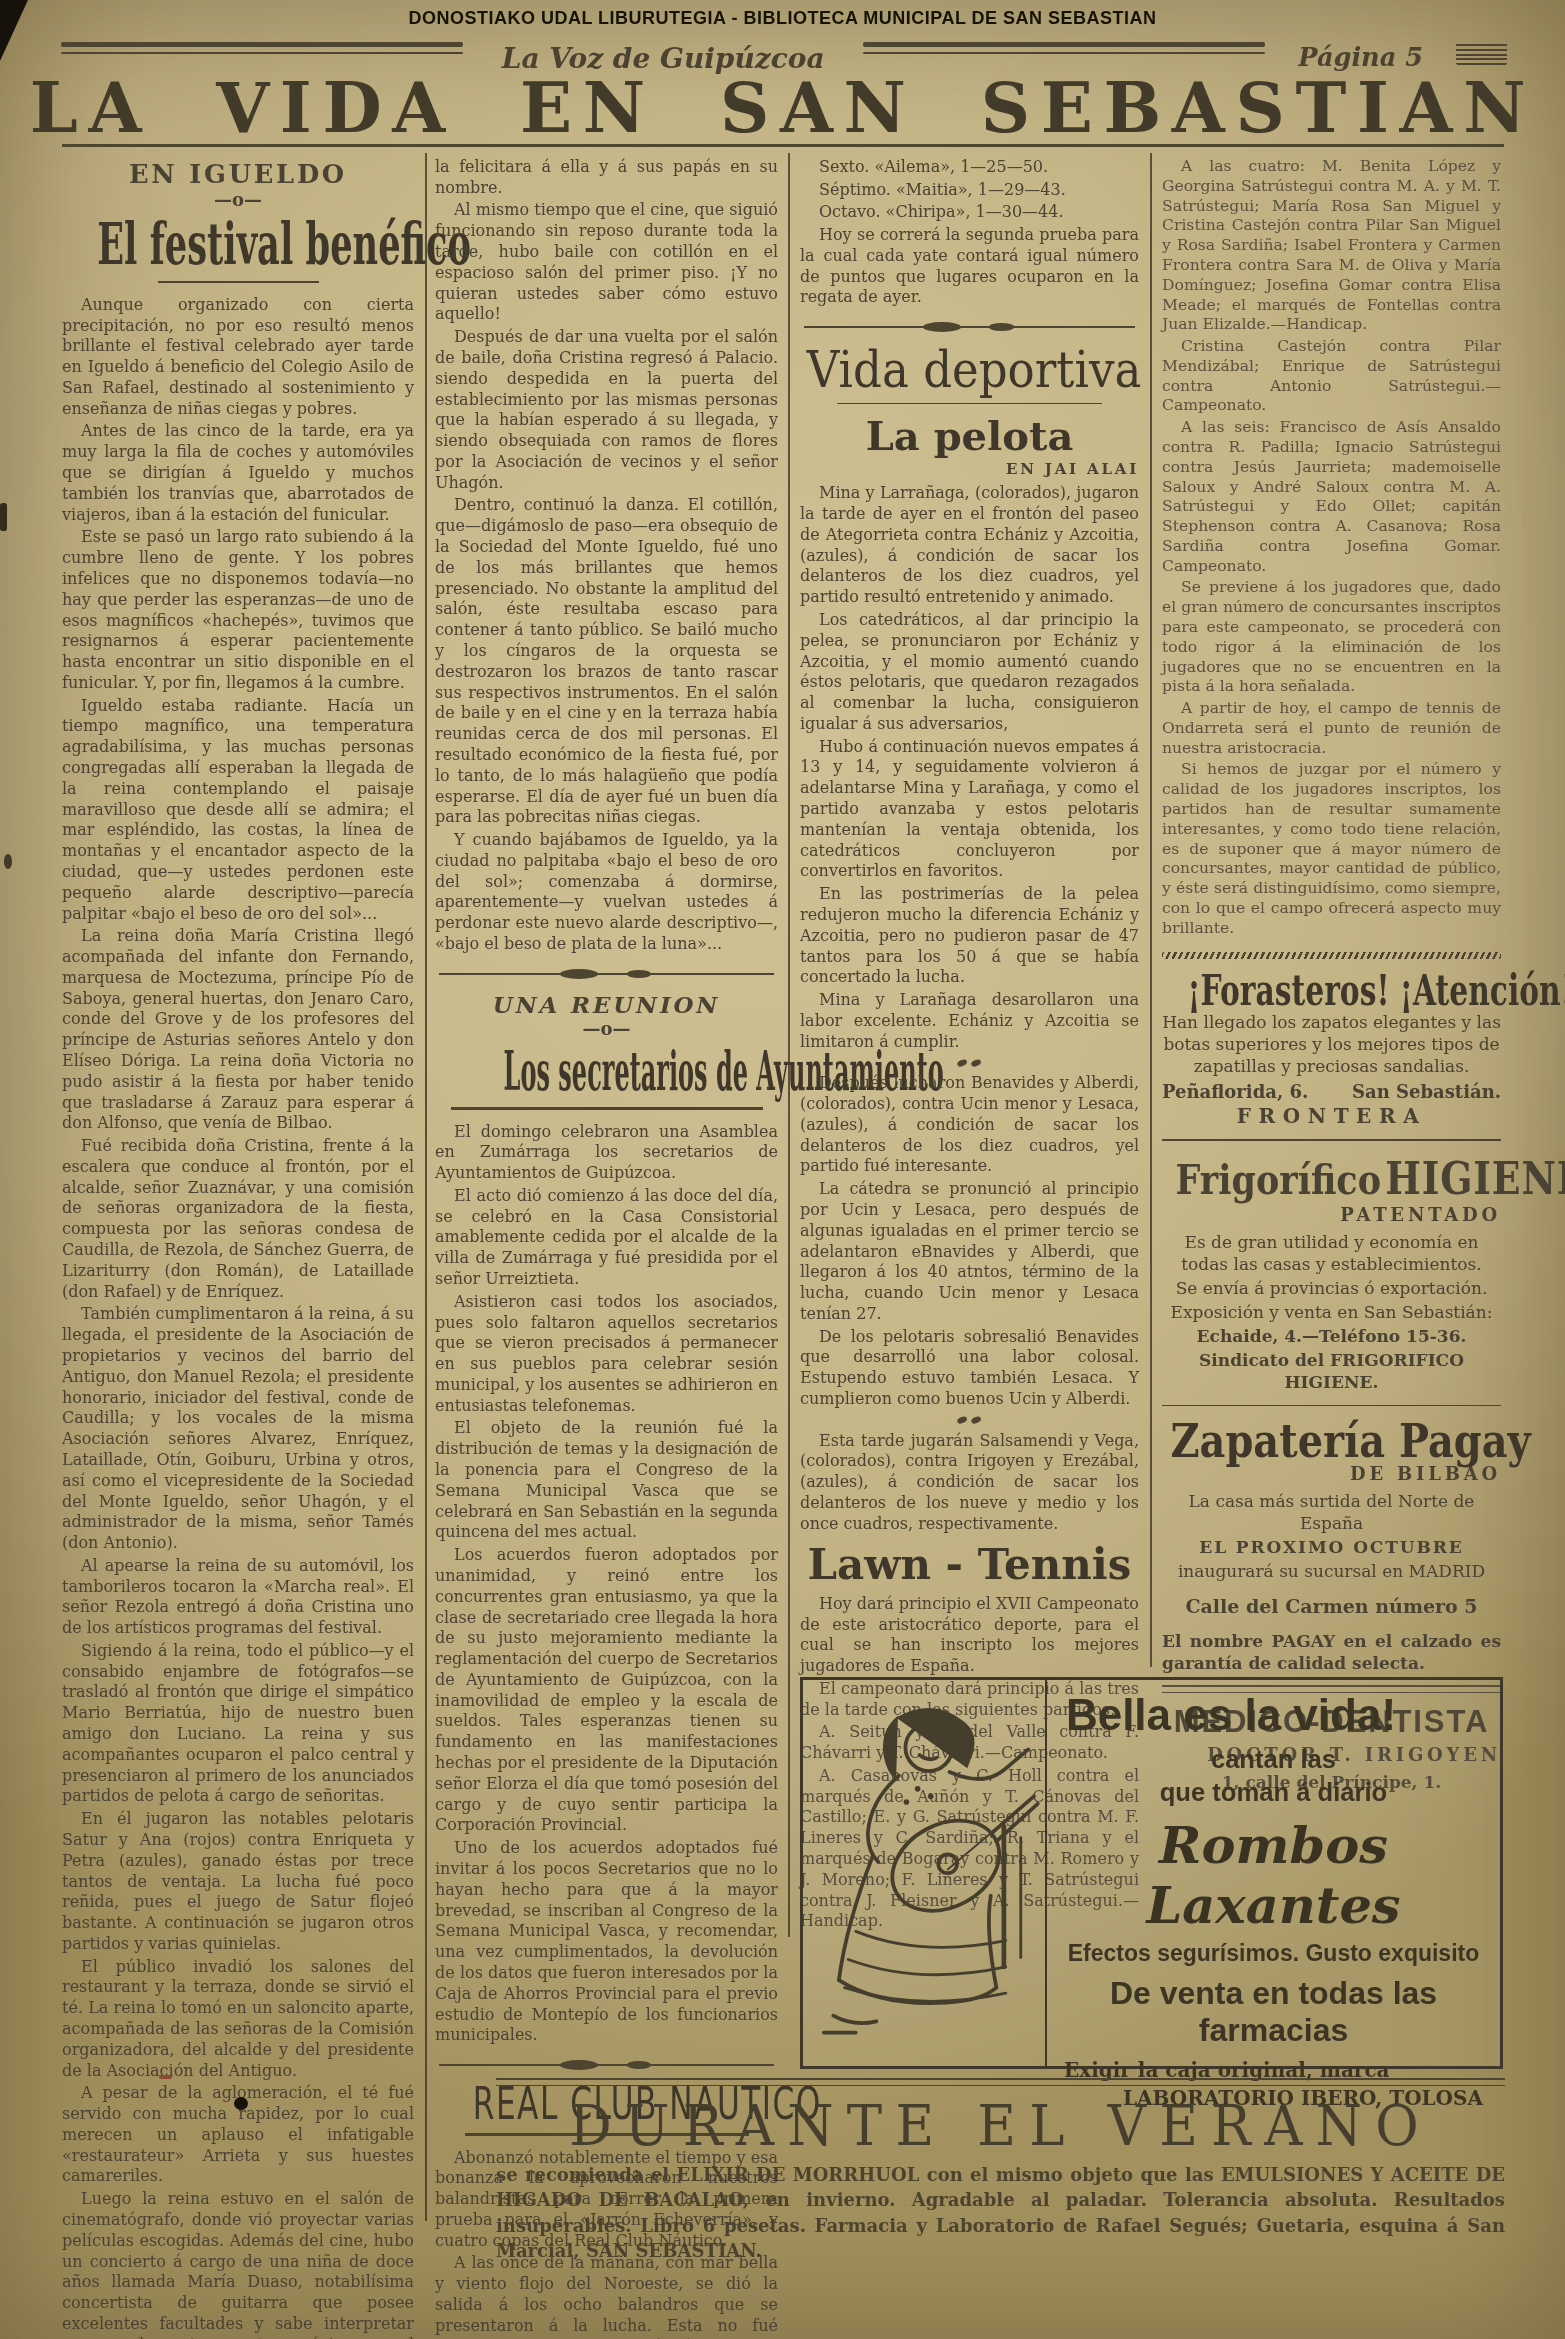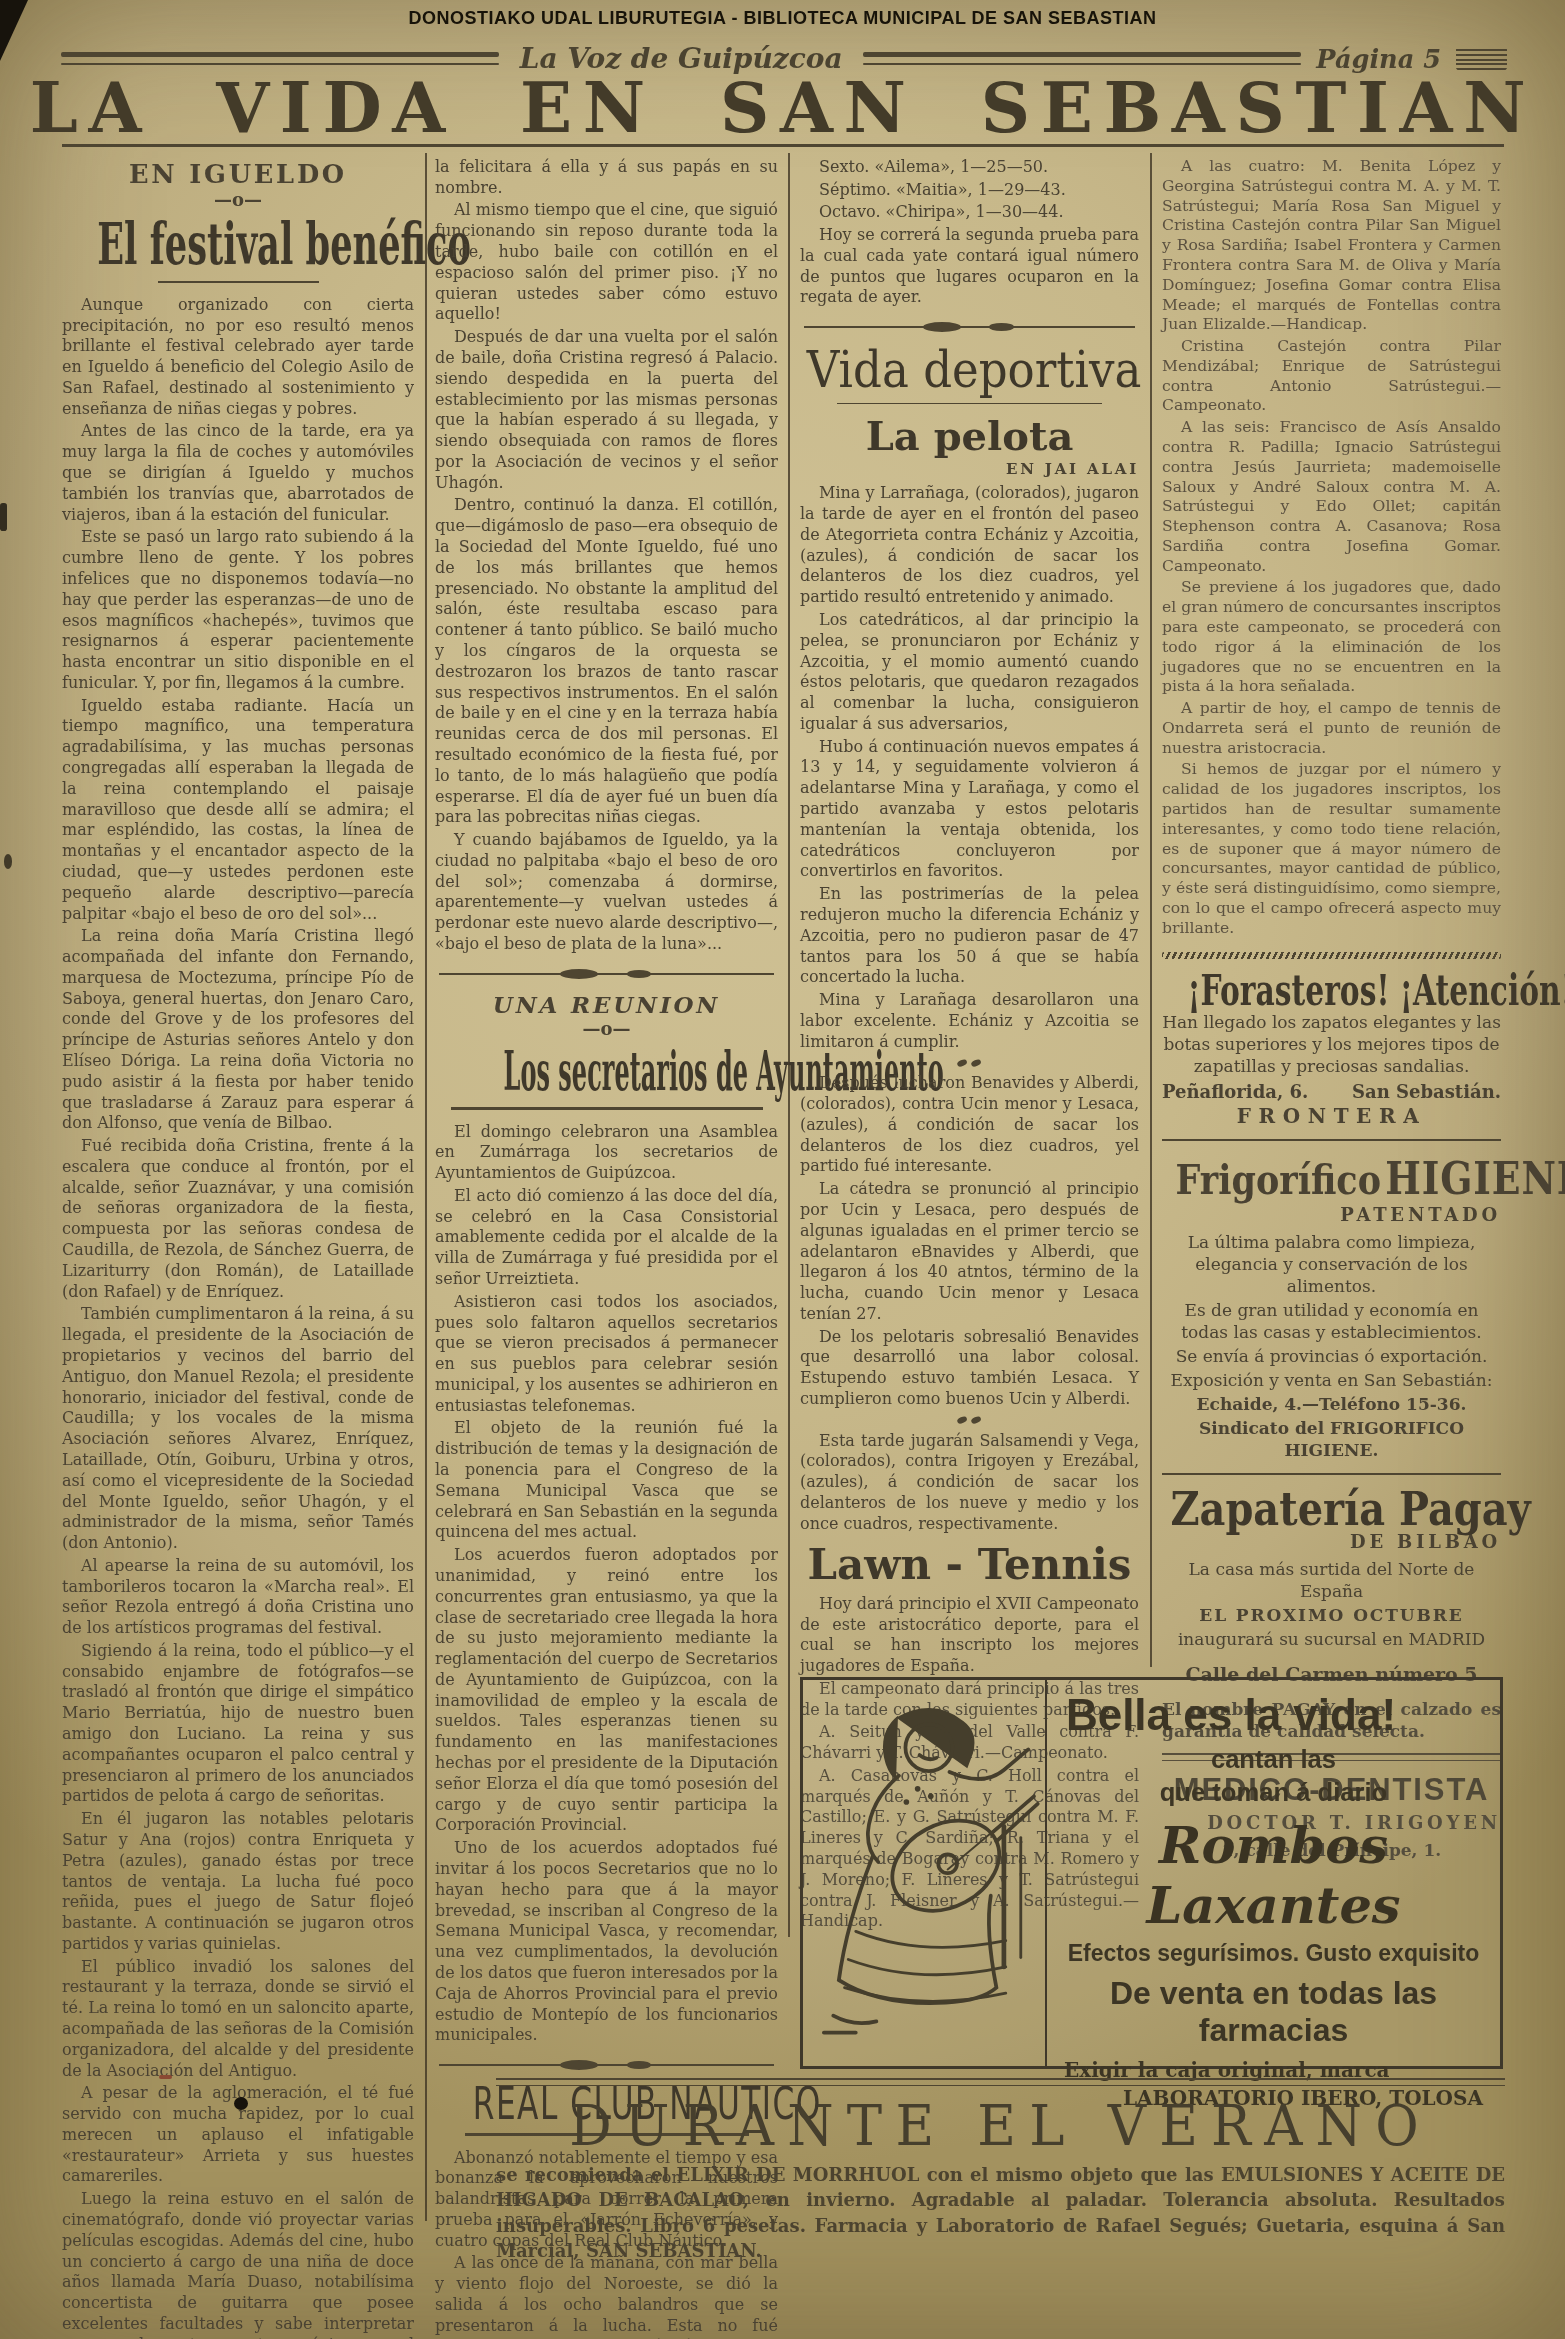--- a/index.html
+++ b/index.html
@@ -8,21 +8,21 @@
     background:
       radial-gradient(ellipse 1136px 1420px at 48% 32%, #d0c296 0%, #c7b88a 45%, #bcac7e 72%, #a3925f 100%);
     box-shadow:inset 0 0 151px rgba(74,58,26,.45);
     font-family:"DejaVu Serif", serif;color:#4a4232;
   }
   [data-name]{box-sizing:border-box;}
   
   .stamp{position:absolute;top:7.6px;left:0;width:100%;text-align:center;
     font-family:"Liberation Sans",sans-serif;font-size:18px;font-weight:600;
     letter-spacing:0.5px;color:#171309;}
-  .masthead{position:absolute;left:61px;top:42px;width:1446px;display:flex;align-items:center;gap:15px;}
+  .masthead{position:absolute;left:61px;top:42px;width:1446px;display:flex;gap:33px;}
   .mrule{flex:1;display:flex;flex-direction:column;gap:5.7px;}
   .mrule i{display:block;height:4.7px;background:#4e4531;border-radius:1.9px;}
   .mrule i + i{height:1.9px;}
   .mast-title{font-weight:700;font-style:italic;font-size:28px;color:#4b4330;white-space:nowrap;padding:0 5.7px;}
   .mast-page{font-weight:700;font-style:italic;font-size:25.6px;color:#4b4330;white-space:nowrap;}
   .orn-stack{width:51px;height:23px;background:repeating-linear-gradient(0deg,#4e4531 0 1.9px,transparent 1.9px 4.7px);border-radius:2.8px;}
   
   .main-headline{position:absolute;left:62px;top:74px;width:1442px;text-align:center;
     font-weight:700;font-size:61px;line-height:1;letter-spacing:9.5px;word-spacing:26.5px;
     color:#433b29;transform:scale(1.12,1.12);transform-origin:center top;white-space:nowrap;}
@@ -220,21 +220,20 @@
     </div>
 
     <div class="ad-rule" data-name="ad-divider"></div>
 
     <div data-name="ad-frigorifico">
       <div class="ad-center" style="white-space:nowrap;transform:scale(.92,1.1);transform-origin:center top;">
         <span style="font-weight:700;font-size:38px;" data-name="ad-title">Frigorífico</span>
         <span style="font-weight:700;font-size:41px;letter-spacing:0.9px;" data-name="ad-title-emphasis">HIGIENE</span>
       </div>
       <div class="frigo-sub" data-name="ad-subtitle">PATENTADO</div>
-      <div class="ad-body" data-name="ad-line">La última palabra como limpieza, elegancia y conservación de los alimentos.</div>
       <div class="ad-body" data-name="ad-line">Es de gran utilidad y economía en todas las casas y establecimientos.</div>
       <div class="ad-body" data-name="ad-line">Se envía á provincias ó exportación.</div>
       <div class="ad-body" data-name="ad-line">Exposición y venta en San Sebastián:</div>
       <div class="ad-body" style="font-weight:700;" data-name="ad-phone">Echaide, 4.—Teléfono 15-36.</div>
       <div class="ad-body" style="font-weight:700;" data-name="ad-line">Sindicato del FRIGORIFICO HIGIENE.</div>
     </div>
 
     <div class="ad-rule" data-name="ad-divider"></div>
 
     <div data-name="ad-zapateria">

